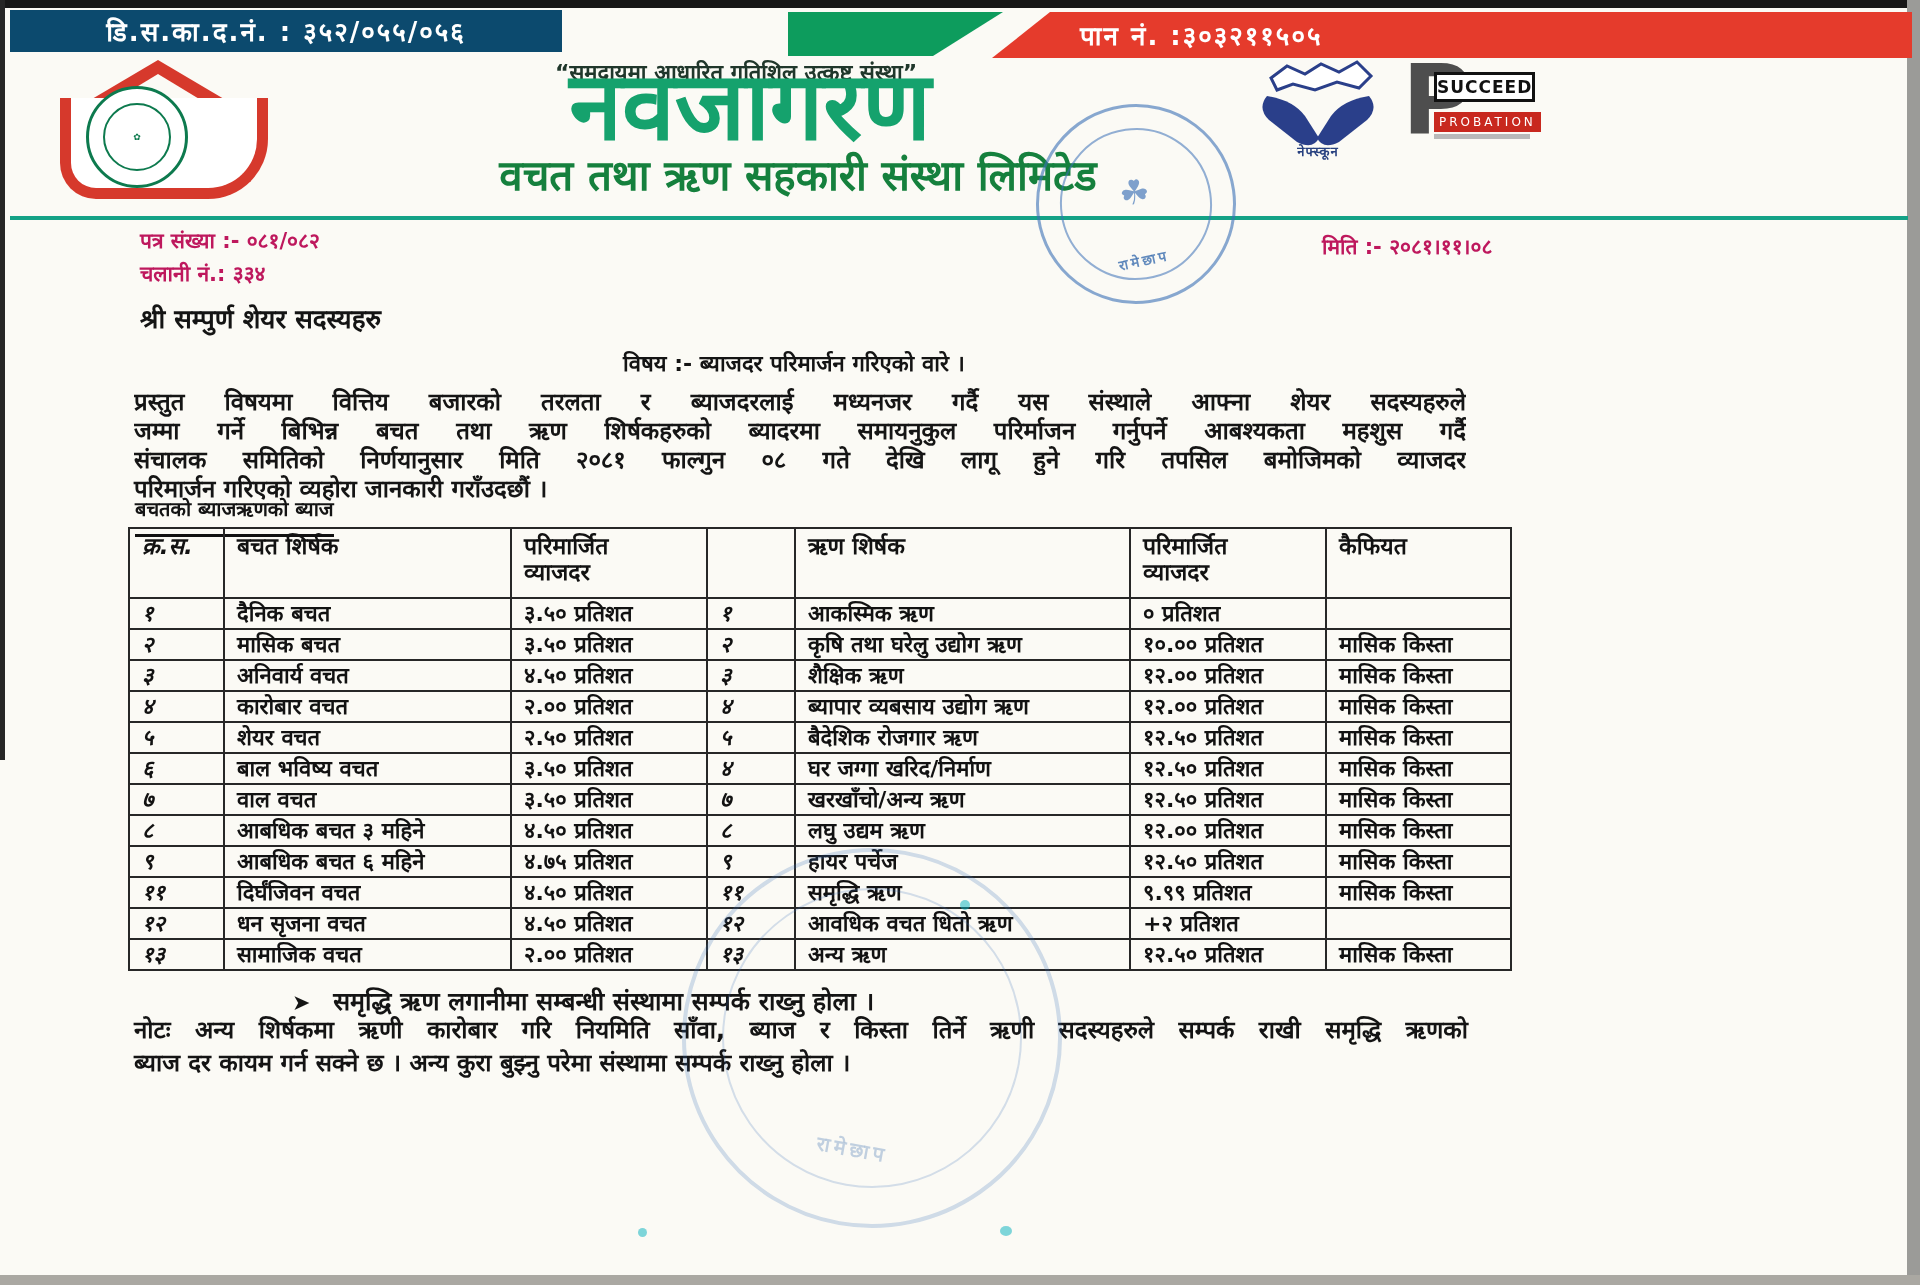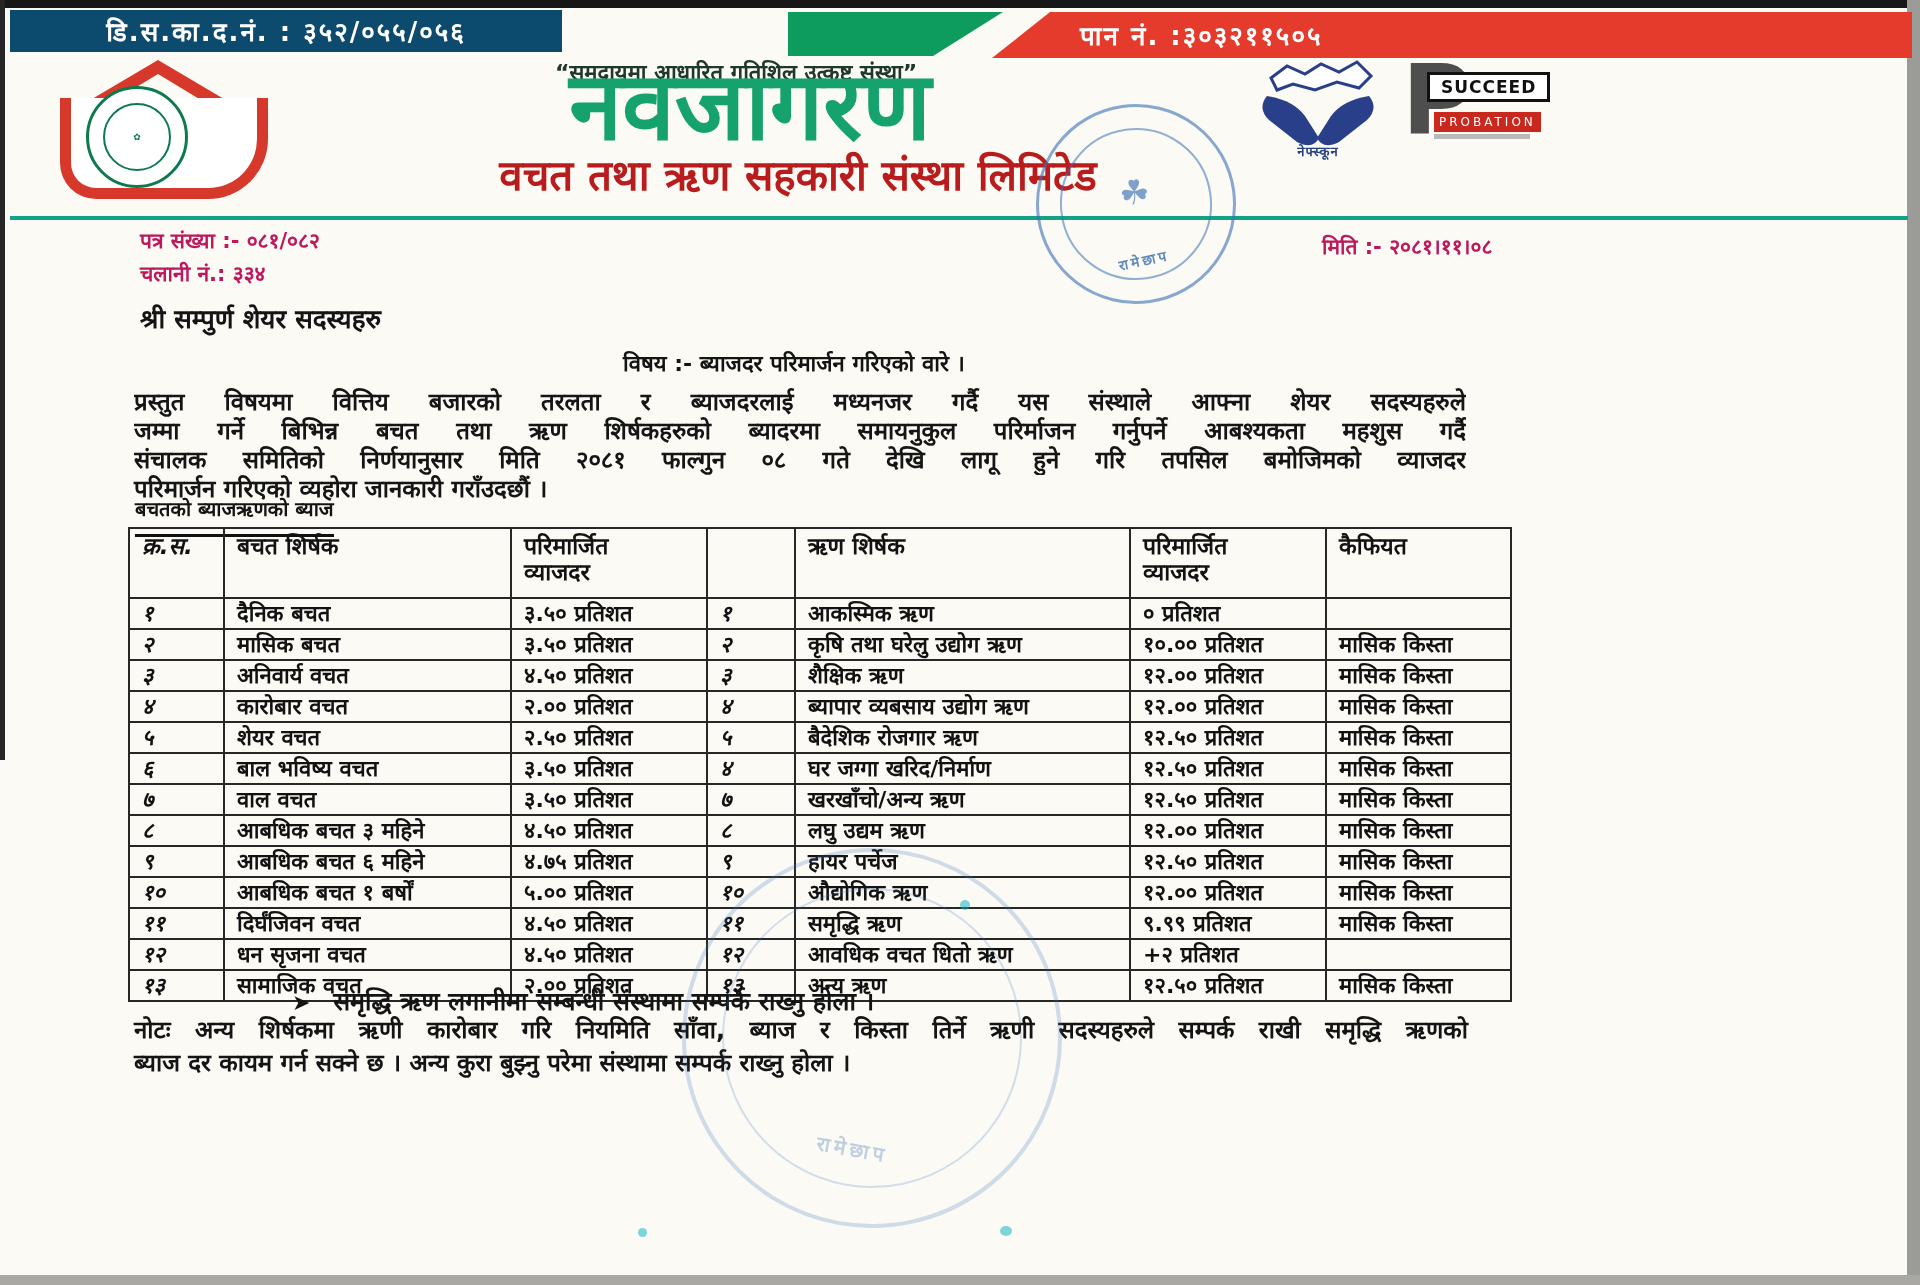--- a/index.html
+++ b/index.html
@@ -18,21 +18,21 @@
          clip-path:polygon(0 0,86% 0,58% 100%,0 100%);}
   .bar-red{position:absolute;left:980px;top:12px;width:932px;height:46px;background:#e53b2c;
            clip-path:polygon(70px 0,100% 0,100% 100%,12px 100%);color:#fff;font-size:26px;font-weight:700;
            display:flex;align-items:center;letter-spacing:2px;padding-left:100px;box-sizing:border-box;}
 
   
   .tagline{position:absolute;left:555px;top:56px;font-size:22px;font-weight:700;color:#20372b;}
   .org-title{position:absolute;left:305px;top:58px;width:890px;text-align:center;font-size:95px;line-height:96px;
              font-weight:800;color:#15a26d;white-space:nowrap;}
   .org-sub{position:absolute;left:318px;top:150px;width:960px;text-align:center;font-size:42px;line-height:52px;
-           font-weight:700;color:#b91c1c;white-space:nowrap;}
+           font-weight:700;color:#15803d;white-space:nowrap;}
   .divider{position:absolute;left:10px;top:216px;width:1898px;height:4px;background:#14a286;}
 
   
   .logo{position:absolute;left:52px;top:60px;width:210px;height:132px;}
   .logo .roof{position:absolute;left:18px;top:0;width:0;height:0;border-left:88px solid transparent;
               border-right:88px solid transparent;border-bottom:52px solid #d6392c;}
   .logo .roof-in{position:absolute;left:40px;top:14px;width:0;height:0;border-left:66px solid transparent;
               border-right:66px solid transparent;border-bottom:40px solid #fbfaf5;}
   .logo .body{position:absolute;left:8px;top:38px;width:186px;height:90px;border:11px solid #d6392c;
               border-top:none;border-radius:0 0 60px 36px;background:#fff;}
@@ -42,22 +42,22 @@
               font-size:9px;color:#0d7a4e;text-align:center;font-weight:700;}
 
   
   .nefscun{position:absolute;left:1238px;top:56px;width:160px;height:120px;text-align:center;}
   .nefscun svg{display:block;margin:0 auto;}
   .nefscun .lbl{font-size:13px;font-weight:800;color:#27407f;margin-top:-6px;letter-spacing:1px;}
 
   
   .succeed{position:absolute;left:1402px;top:60px;width:132px;height:92px;}
   .succeed .bigp{position:absolute;left:0;top:-8px;font-size:96px;font-weight:800;color:#4e4e4e;line-height:96px;}
-  .succeed .box{position:absolute;left:25px;top:12px;border:3px solid #111;background:#fff;color:#111;
-                font-size:17px;font-weight:800;padding:2px 11px;letter-spacing:1px;}
+  .succeed .box{position:absolute;left:32px;top:12px;border:3px solid #111;background:#fff;color:#111;
+                font-size:17px;font-weight:800;padding:2px 0;letter-spacing:1px;}
   .succeed .prob{position:absolute;left:32px;top:52px;background:#c8281e;color:#fff;font-size:12px;font-weight:400;
                  padding:3px 5px;letter-spacing:3px;}
   .succeed .sub{position:absolute;left:32px;top:74px;width:96px;height:5px;background:#b9b9b9;}
 
   
   .meta{position:absolute;font-size:21px;font-weight:700;color:#be185d;white-space:nowrap;}
   .m-letter{left:140px;top:226px;}
   .m-chalani{left:140px;top:259px;}
   .m-date{left:1322px;top:232px;}
   .salutation{position:absolute;left:140px;top:300px;font-size:26px;font-weight:700;}
@@ -269,29 +269,20 @@
         <tr>
           <td class="c-sn">९</td>
           <td class="c-saving">आबधिक बचत ६ महिने</td>
           <td class="c-srate">४.७५ प्रतिशत</td>
           <td class="c-sn">९</td>
           <td class="c-loan">हायर पर्चेज</td>
           <td class="c-lrate">१२.५० प्रतिशत</td>
           <td class="c-remark">मासिक किस्ता</td>
         </tr>
         <tr>
-          <td class="c-sn">१०</td>
-          <td class="c-saving">आबधिक बचत १ बर्षों</td>
-          <td class="c-srate">५.०० प्रतिशत</td>
-          <td class="c-sn">१०</td>
-          <td class="c-loan">औद्योगिक ऋण</td>
-          <td class="c-lrate">१२.०० प्रतिशत</td>
-          <td class="c-remark">मासिक किस्ता</td>
-        </tr>
-        <tr>
           <td class="c-sn">११</td>
           <td class="c-saving">दिर्घंजिवन वचत</td>
           <td class="c-srate">४.५० प्रतिशत</td>
           <td class="c-sn">११</td>
           <td class="c-loan">समृद्धि ऋण</td>
           <td class="c-lrate">९.९९ प्रतिशत</td>
           <td class="c-remark">मासिक किस्ता</td>
         </tr>
         <tr>
           <td class="c-sn">१२</td>

